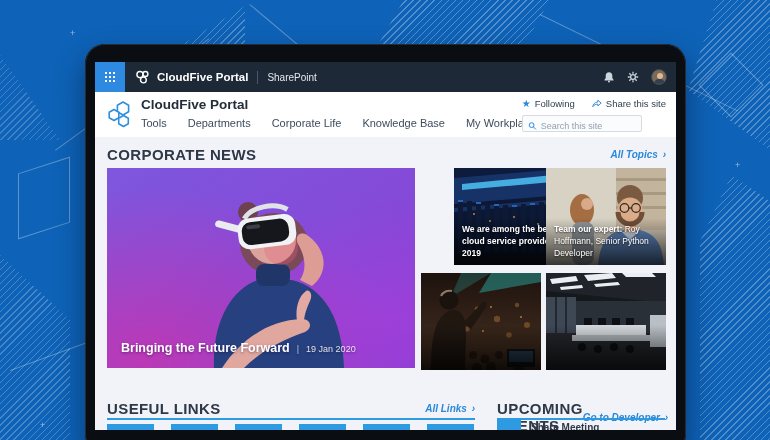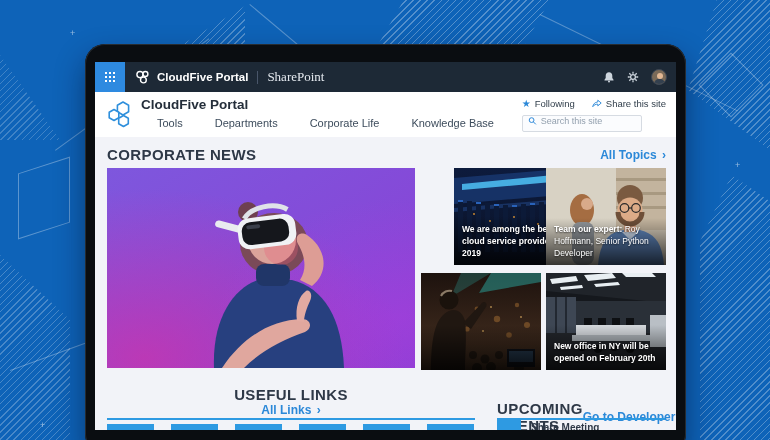--- a/index.html
+++ b/index.html
@@ -21,46 +21,46 @@
             background:#f2f3f8; overflow:hidden; }
 
   
   .suite { height:30px; background:#1d2936; display:flex; align-items:center; }
   .waffle { width:30px; height:30px; background:#2e8ae0; display:flex; align-items:center; justify-content:center; flex:0 0 auto; }
   .waffle-dots { width:10px; height:10px; position:relative; }
   .waffle-dots::before { content:""; position:absolute; width:2px; height:2px; background:#fff;
      box-shadow:4px 0 #fff,8px 0 #fff,0 4px #fff,4px 4px #fff,8px 4px #fff,0 8px #fff,4px 8px #fff,8px 8px #fff; }
   .suite-name { color:#fff; font-weight:bold; font-size:11.5px; margin-left:7px; white-space:nowrap; }
   .suite-sep { width:1px; height:13px; background:#49566a; margin:0 9px; }
-  .suite-platform { color:#e4e9ef; font-size:13px;font-family:Liberation Serif, serif; }
+  .suite-platform { color:#e4e9ef; font-size:10px; }
   .suite-right { margin-left:auto; display:flex; align-items:center; gap:12px; padding-right:9px; }
   .avatar { width:16px; height:16px; border-radius:50%; background:#7a6a58; position:relative; overflow:hidden; border:1px solid #3c4654; }
   .avatar .head { position:absolute; left:4.5px; top:3px; width:6px; height:6px; border-radius:50%; background:#e2b894; }
   .avatar .bust { position:absolute; left:2px; top:9px; width:11px; height:7px; border-radius:5px 5px 0 0; background:#33404f; }
 
   
   .site-header { position:relative; height:45px; background:#fff; }
   .hex-logo { position:absolute; left:9px; top:7px; }
   .site-title { position:absolute; left:46px; top:5px; font-size:13.5px; font-weight:bold; color:#242e3a; }
-  .site-nav { position:absolute; left:46px; top:25px; display:flex; gap:32px; font-size:11px; color:#3d4c5c;margin-left:16px; }
+  .site-nav { position:absolute; left:46px; top:25px; display:flex; gap:21px; font-size:11px; color:#3d4c5c; }
   .site-nav span { cursor:pointer; white-space:nowrap; }
   .header-right { position:absolute; right:10px; top:6px; }
   .hr-row { display:flex; justify-content:flex-end; align-items:center; gap:16px; font-size:9.5px; color:#33404d; }
   .hr-item { display:flex; align-items:center; gap:4px; }
   .star-ic { color:#2b88d8; font-size:10px; line-height:1; }
   .searchbox { margin-top:6px; width:120px; height:17px; background:#fbfcfe; border:1px solid #d6dbe2;
-               border-radius:2px; display:flex; align-items:flex-start; padding-left:5px; }
+               border-radius:2px; display:flex; align-items:flex-end; padding-left:5px; }
   .searchbox input { border:none; outline:none; background:transparent; font-size:9px; width:100px; margin-left:4px;
                      font-family:"Liberation Sans", sans-serif; color:#45525f; }
   .searchbox input::placeholder { color:#93a0ae; }
 
   
   .section-row { position:absolute; display:flex; justify-content:space-between; align-items:center; }
   .sec-heading { font-size:15px; font-weight:bold; letter-spacing:.4px; color:#2e3847; }
-  .sec-link { font-size:12px; font-weight:bold; color:#2b88d8; cursor:pointer; white-space:nowrap; }
+  .sec-link { font-size:10px; font-weight:bold; color:#2b88d8; cursor:pointer; white-space:nowrap;font-style:italic; }
   .sec-link .chev { margin-left:2px; }
   .rule { position:absolute; height:2px; background:#2e9ae2; }
 
   
   .hero, .tile { position:absolute; overflow:hidden; cursor:pointer; background:#222; }
   .hero { left:12px; top:106px; width:308px; height:200px; }
   .tile { width:120px; height:97px; }
   .hero svg, .tile svg { position:absolute; left:0; top:0; width:100%; height:100%; display:block; }
   .hero-caption { position:absolute; left:14px; bottom:13px; display:flex; align-items:baseline; gap:7px;
                   text-shadow:0 1px 3px rgba(20,0,60,.45); }
@@ -211,20 +211,25 @@
               <path d="M-12 58 L-32 50" stroke="#e9ebef" stroke-width="7" stroke-linecap="round"></path>
               <path d="M-6 48 C2 37 26 35 38 44" stroke="#dfe3e8" stroke-width="5" fill="none"></path>
               <rect x="-14" y="48" width="58" height="31" rx="11" fill="#f0f2f5"></rect>
               <rect x="-10" y="52" width="47" height="23" rx="9" fill="#15171c"></rect>
               <rect x="-5" y="55" width="14" height="4" rx="2" fill="#3a3f4a"></rect>
             </g>
             <path d="M-30 200 C-10 170 18 152 50 151 C59 151 61 160 53 164 C30 172 8 184 -8 200 Z" fill="#e0a79e"></path>
             <path d="M45 153 C43 139 47 128 54 123 C58 121 61 127 58 133 C55 139 52 148 52 154 Z" fill="#e2aaa2"></path>
           </g>
         </svg>
+        <div class="hero-caption">
+          <span class="hero-title">Bringing the Future Forward</span>
+          <span class="hero-sep">|</span>
+          <span class="hero-date">19 Jan 2020</span>
+        </div>
       </div>
 
       <div class="tile" style="left:320px; top:106px;margin-left:39px;">
         <svg viewBox="0 0 120 97" preserveAspectRatio="none">
           <defs>
             <linearGradient id="t1b" x1="0" y1="0" x2="0" y2="1">
               <stop offset="0" stop-color="#0d1b3d"></stop>
                 <stop offset="1" stop-color="#0a1226"></stop>
             </linearGradient>
             <linearGradient id="t1f" x1="0" y1="1" x2="0" y2="0">
@@ -397,26 +402,23 @@
           <rect x="30" y="52" width="70" height="10" fill="#d4d8dc"></rect>
           <rect x="26" y="62" width="78" height="6" fill="#aeb4ba"></rect>
           <g fill="#0c0e10">
             <circle cx="36" cy="74" r="4"></circle>
               <circle cx="52" cy="76" r="4"></circle>
               <circle cx="68" cy="74" r="4"></circle>
               <circle cx="84" cy="76" r="4"></circle>
           </g>
           <rect y="52" width="120" height="45" fill="url(#t4f)"></rect>
         </svg>
-        <div class="tile-caption">
-          <b>New office in NY will be opened on February 20th</b><span></span>
-        </div>
-      </div>
-
-      <div class="section-row" style="left:12px; top:324px; width:368px;flex-direction:column;">
+      </div>
+
+      <div class="section-row" style="left:12px; top:338px; width:368px;">
         <span class="sec-heading">USEFUL LINKS</span>
         <span class="sec-link">
           <span>All Links</span>
           <span class="chev">›</span>
         </span>
       </div>
       <div class="rule" style="left:12px; top:356px; width:368px;"></div>
       <div class="link-tile" style="left:12px;"></div>
       <div class="link-tile" style="left:76px;"></div>
       <div class="link-tile" style="left:140px;"></div>

